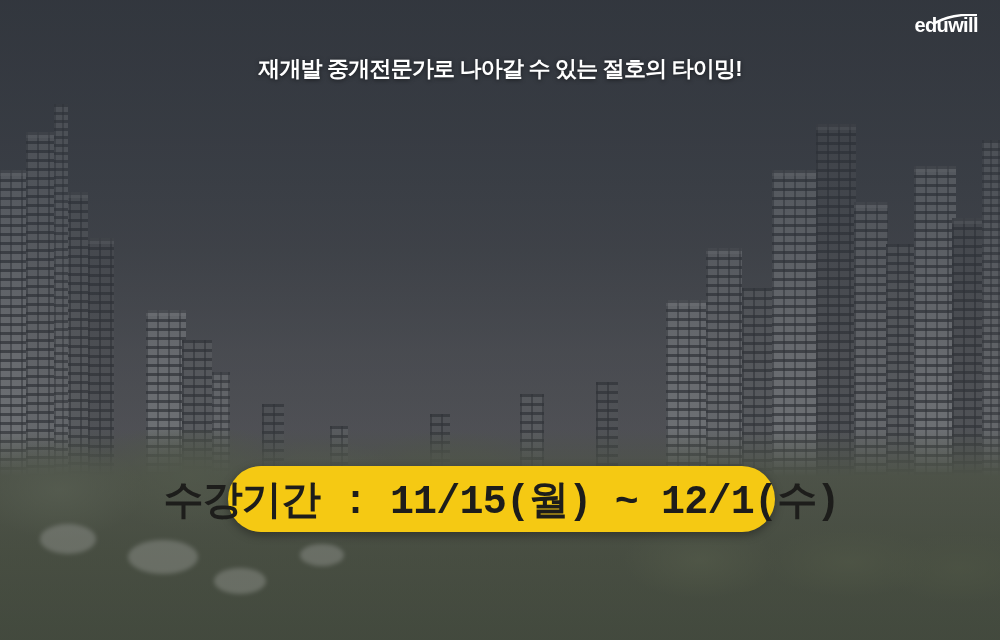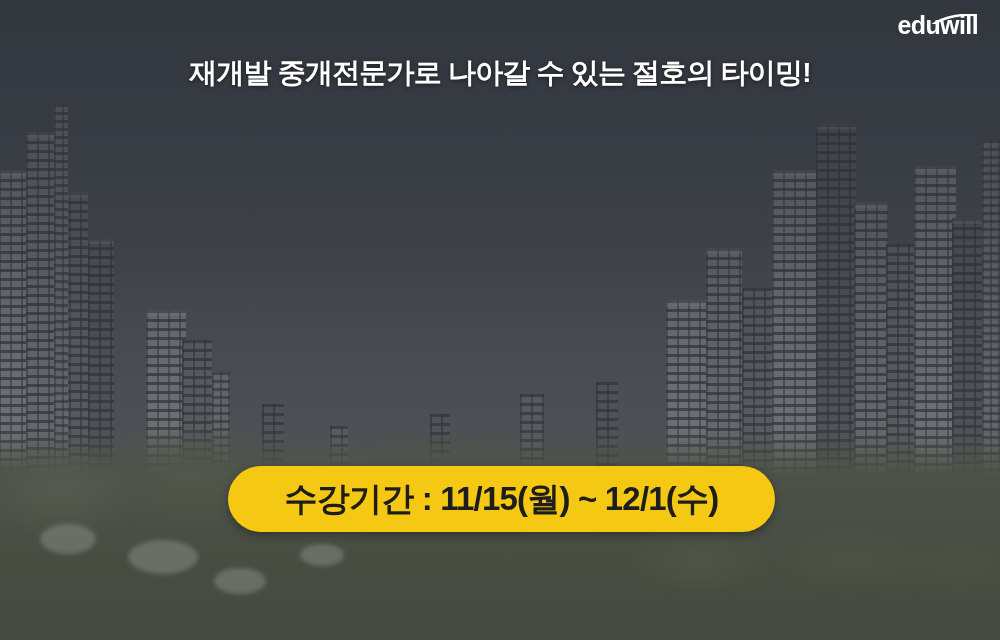--- a/index.html
+++ b/index.html
@@ -186,21 +186,21 @@
   .logo {
     position: absolute;
     right: 22px;
     top: 10px;
     height: 30px;
     display: flex;
     align-items: center;
   }
   .logo-text {
     color: #ffffff;
-    font-size: 25px;
+    font-size: 20px;
     font-weight: bold;
     letter-spacing: -0.6px;
     line-height: 1;
   }
   .logo-swoosh {
     position: absolute;
     right: 1px;
     top: 2px;
     width: 46px;
     height: 12px;
@@ -209,21 +209,21 @@
   }
 
   
   .subtitle {
     position: absolute;
     left: 0;
     top: 54px;
     width: 1000px;
     text-align: center;
     color: #ffffff;
-    font-size: 28px;
+    font-size: 22px;
     font-weight: bold;
     letter-spacing: -0.8px;
     text-shadow: 0 1px 4px rgba(0,0,0,0.55);
   }
 
   
   .headline {
     position: absolute;
     left: 0;
     top: 118px;
@@ -252,24 +252,25 @@
     height: 66px;
     border-radius: 33px;
     background: #F5C913;
     display: flex;
     align-items: center;
     justify-content: center;
     box-shadow: 0 3px 10px rgba(0,0,0,0.35);
   }
   .date-pill-text {
     color: #1d1d1b;
-    font-size: 33px;
+    font-size: 40px;
     font-weight: bold;
     letter-spacing: -0.8px;
     white-space: nowrap;
+    font-family: Liberation Mono, monospace;
   }
 </style>
 </head>
 <body>
 
 <div id="banner">
 
   <div class="bg-layer sky"></div>
 
   <div class="bg-layer">

